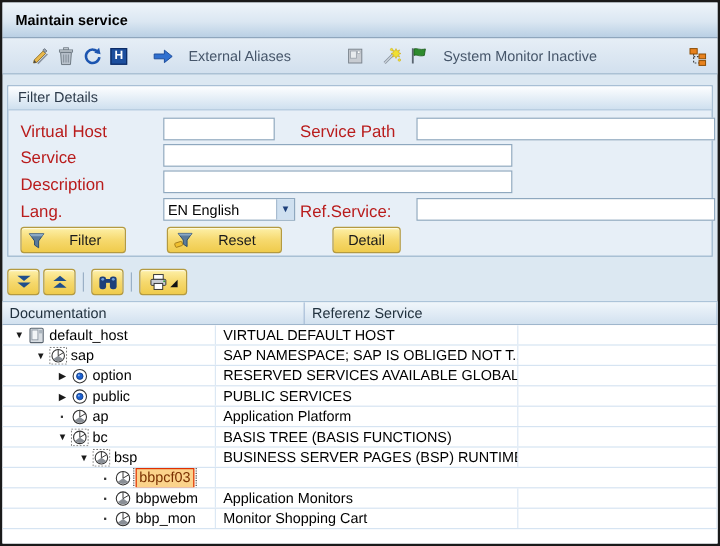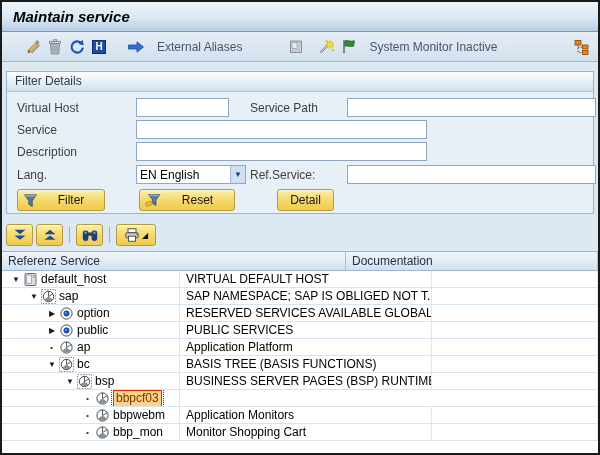--- a/index.html
+++ b/index.html
@@ -6,21 +6,21 @@
   html,body { width:600px; height:455px; font-family:"Liberation Sans", sans-serif; }
   .window {
     width:600px; height:455px; border:2px solid #1a1a1a; background:#dce8f2;
     display:flex; flex-direction:column; overflow:hidden;
   }
   
   .titlebar {
     height:30px; flex:0 0 30px; display:flex; align-items:center; padding-left:11px;
     background:linear-gradient(#eef4fa, #dbe7f2 55%, #b9cfe4); border-bottom:1px solid #7e97b1;
   }
-  .titlebar span { font-size:15px; font-weight:bold; font-style:italic; color:#000; }
+  .titlebar span { font-size:12px; font-weight:bold; color:#000; }
   
   .toolbar {
     height:30px; flex:0 0 30px; display:flex; align-items:center; padding:0 6px;
     background:linear-gradient(#e6eef6, #d2e0ee); border-bottom:1px solid #a0b8cc;
     color:#46566a; font-size:12px;
   }
   .tb-text { cursor:default; padding:2px 4px; }
   .tb-icon { display:inline-flex; align-items:center; justify-content:center; width:22px; height:22px; }
   .tb-group { display:inline-flex; align-items:center; gap:12px; padding:2px 3px; }
   .tb-spacer { width:14px; }
@@ -32,21 +32,21 @@
   
   .filter-panel {
     margin:9px 4px 0 4px; height:143px; flex:0 0 143px;
     border:1px solid #9ab4cc; background:#e7eff7; position:relative;
   }
   .fp-header {
     height:20px; line-height:19px; padding-left:8px; font-size:12px; color:#2c3a4a;
     background:linear-gradient(#fdfeff, #cfe0ef); border-bottom:1px solid #aec6dc;
   }
   .fp-body { position:relative; height:121px; }
-  .fp-label { position:absolute; font-size:12px; color:#404040; }
+  .fp-label { position:absolute; font-size:14px; color:#b91c1c; }
   .fp-input {
     position:absolute; height:19px; border:1px solid #8fa8bf; background:#fff;
     font-family:"Liberation Sans", sans-serif; font-size:12px; padding:0 3px;
   }
   .fp-select {
     position:absolute; height:19px; border:1px solid #8fa8bf; background:#fff;
     display:flex; align-items:center; font-size:12px; cursor:default;
   }
   .fp-select .sel-text { flex:1; padding-left:3px; }
   .fp-select .sel-arrow {
@@ -256,22 +256,22 @@
           <rect x="1.8" y="4.8" width="12.4" height="5" rx="0.8" fill="#c8ccd2" stroke="#333" stroke-width="0.8"></rect>
           <rect x="4.4" y="8.2" width="7.2" height="5" fill="#fff" stroke="#333" stroke-width="0.8"></rect>
           <circle cx="12.8" cy="6.4" r="0.8" fill="#3a9a3a"></circle>
         </svg>
       <span class="dd-arrow">◢</span>
     </span>
   </div>
 
   <div class="tree-table">
     <div class="tt-header">
+      <div class="hc c2">Documentation</div>
       <div class="hc c3">Referenz Service</div>
-      <div class="hc c2">Documentation</div>
     </div>
     <div class="tt-body" id="tree-body">
   <div class="tt-row">
     <div class="cell c1">
       <span class="marker" style="margin-left: 8px;">▼</span>
       <span class="node-icon">
               <svg width="15" height="15" viewBox="0 0 15 15">
                 <rect x="2" y="1.5" width="11" height="12" rx="1" fill="#d8dde2" stroke="#5a6570" stroke-width="0.9"></rect>
                 <rect x="3.6" y="3" width="5" height="8.2" fill="#f2f5f7" stroke="#8a95a0" stroke-width="0.7"></rect>
                 <rect x="9.6" y="3" width="2.4" height="2.8" fill="#aab4bd"></rect>

